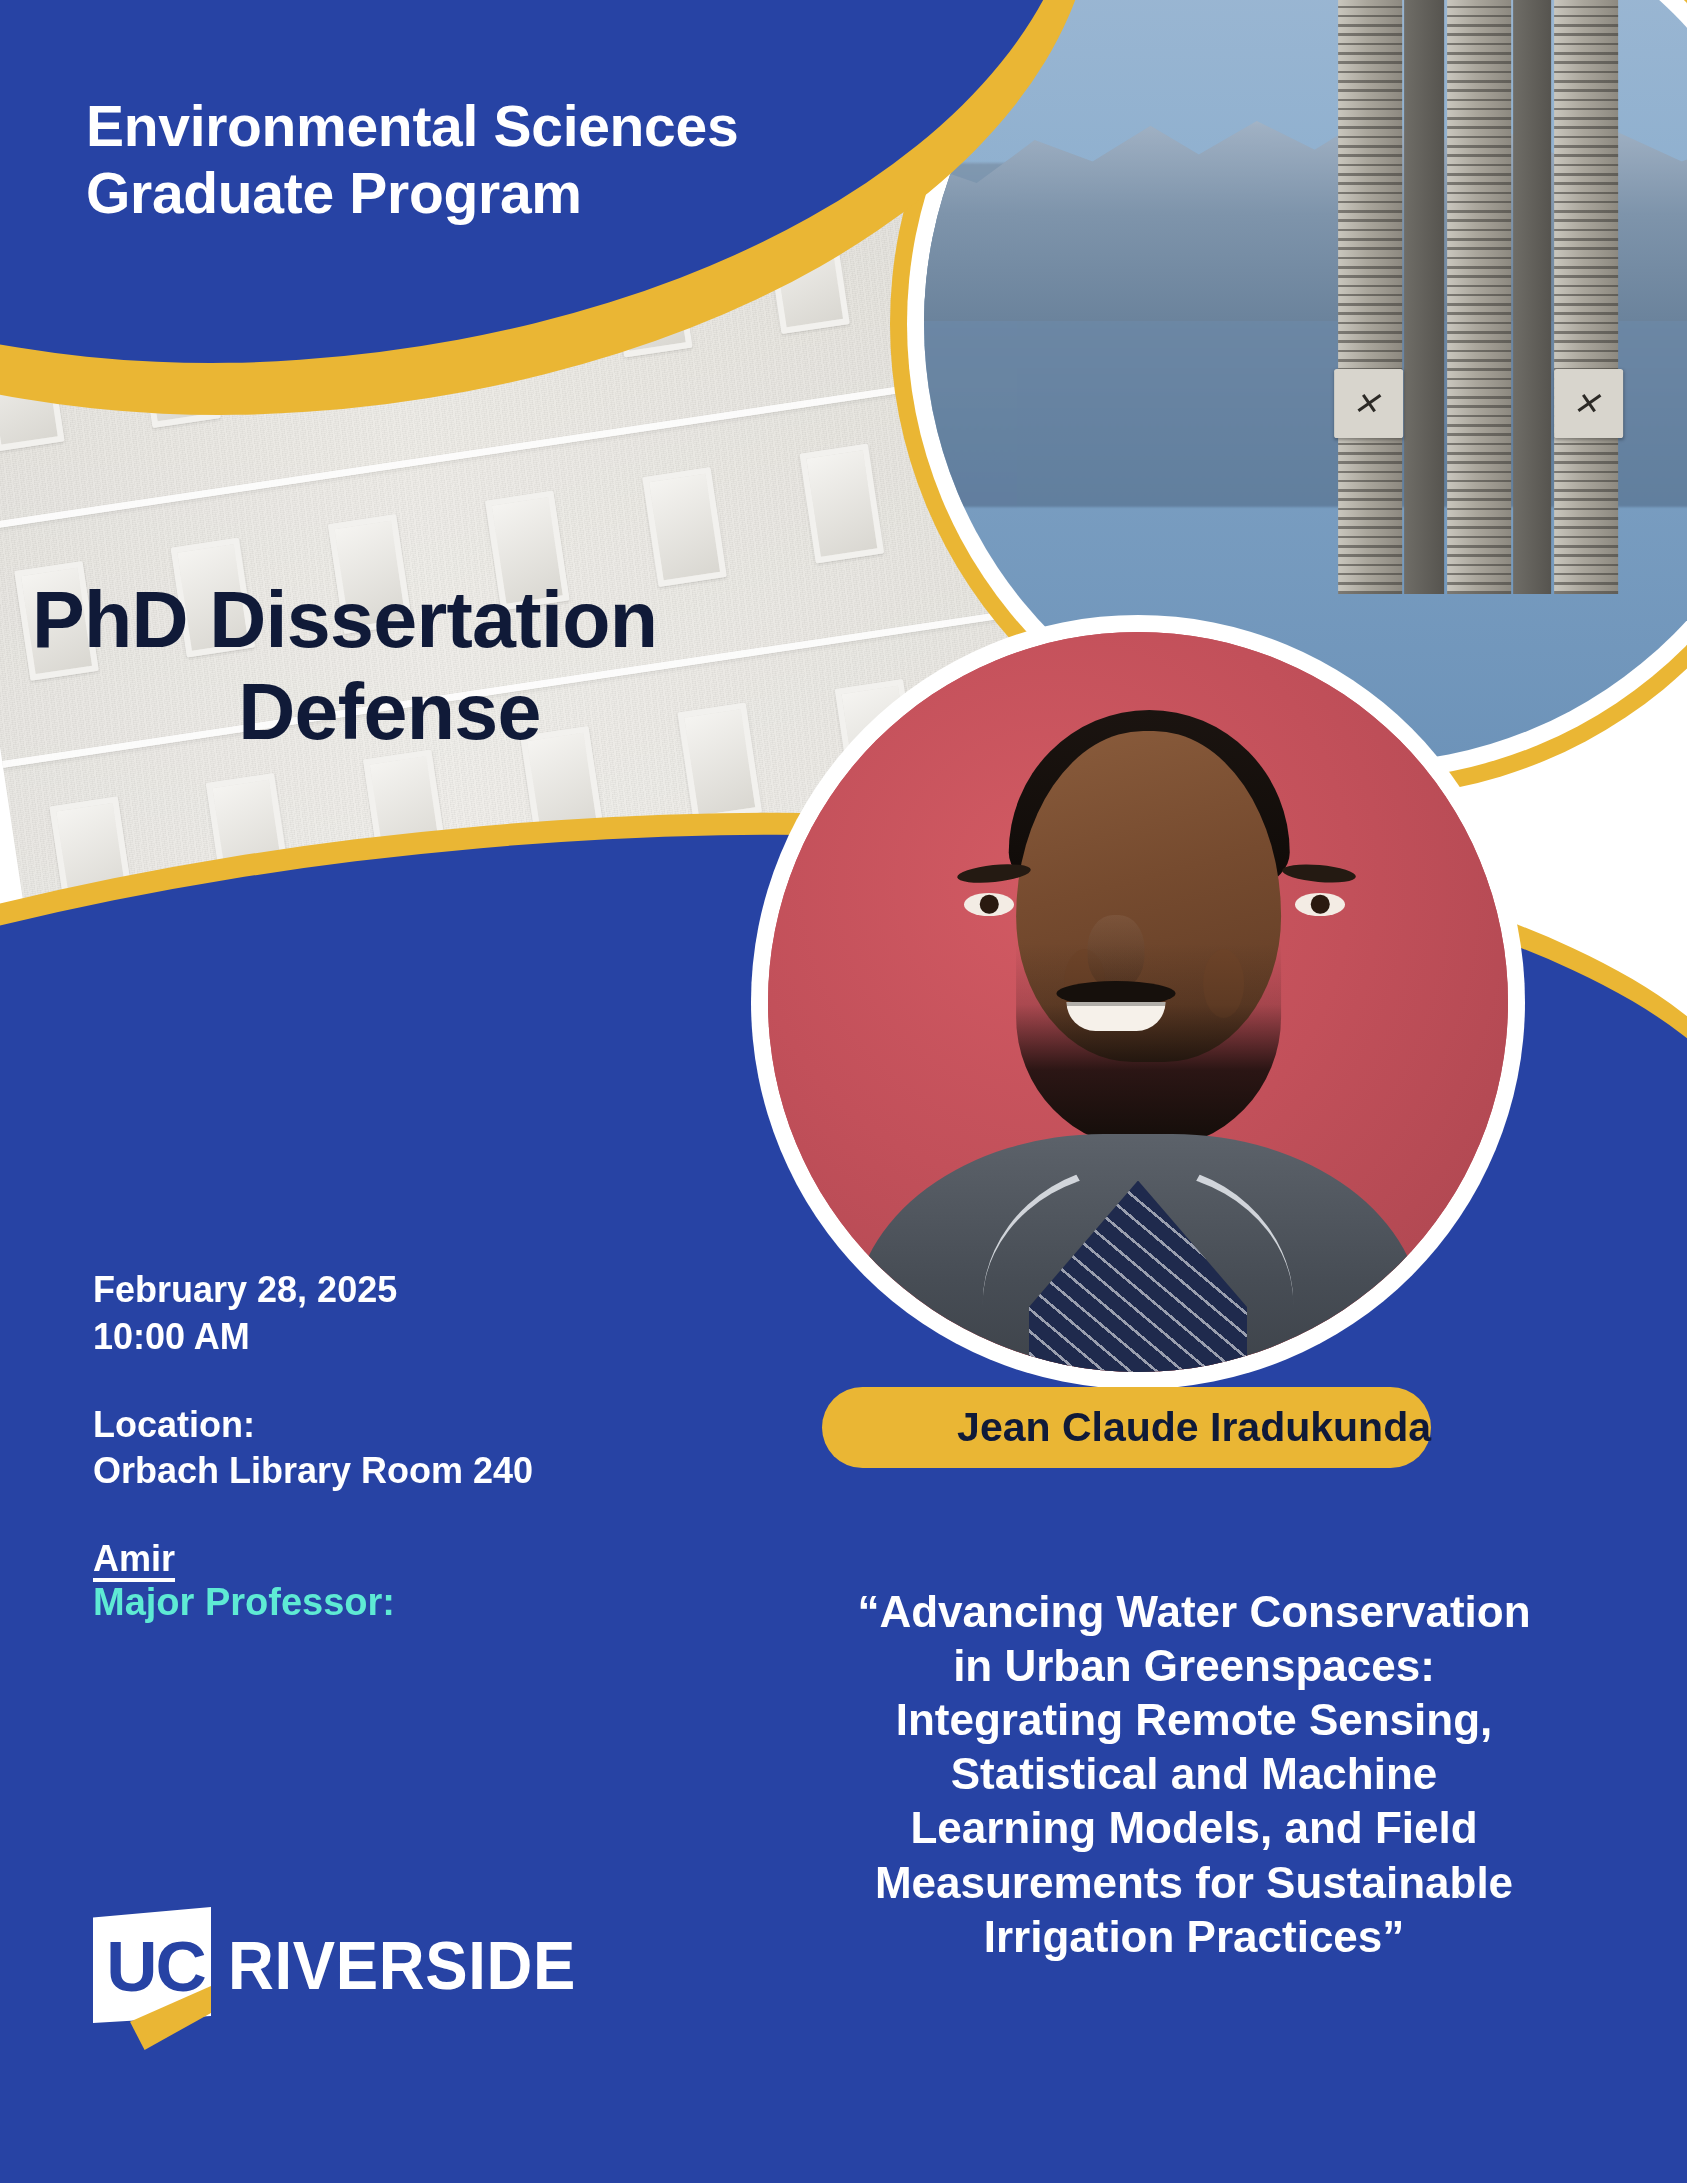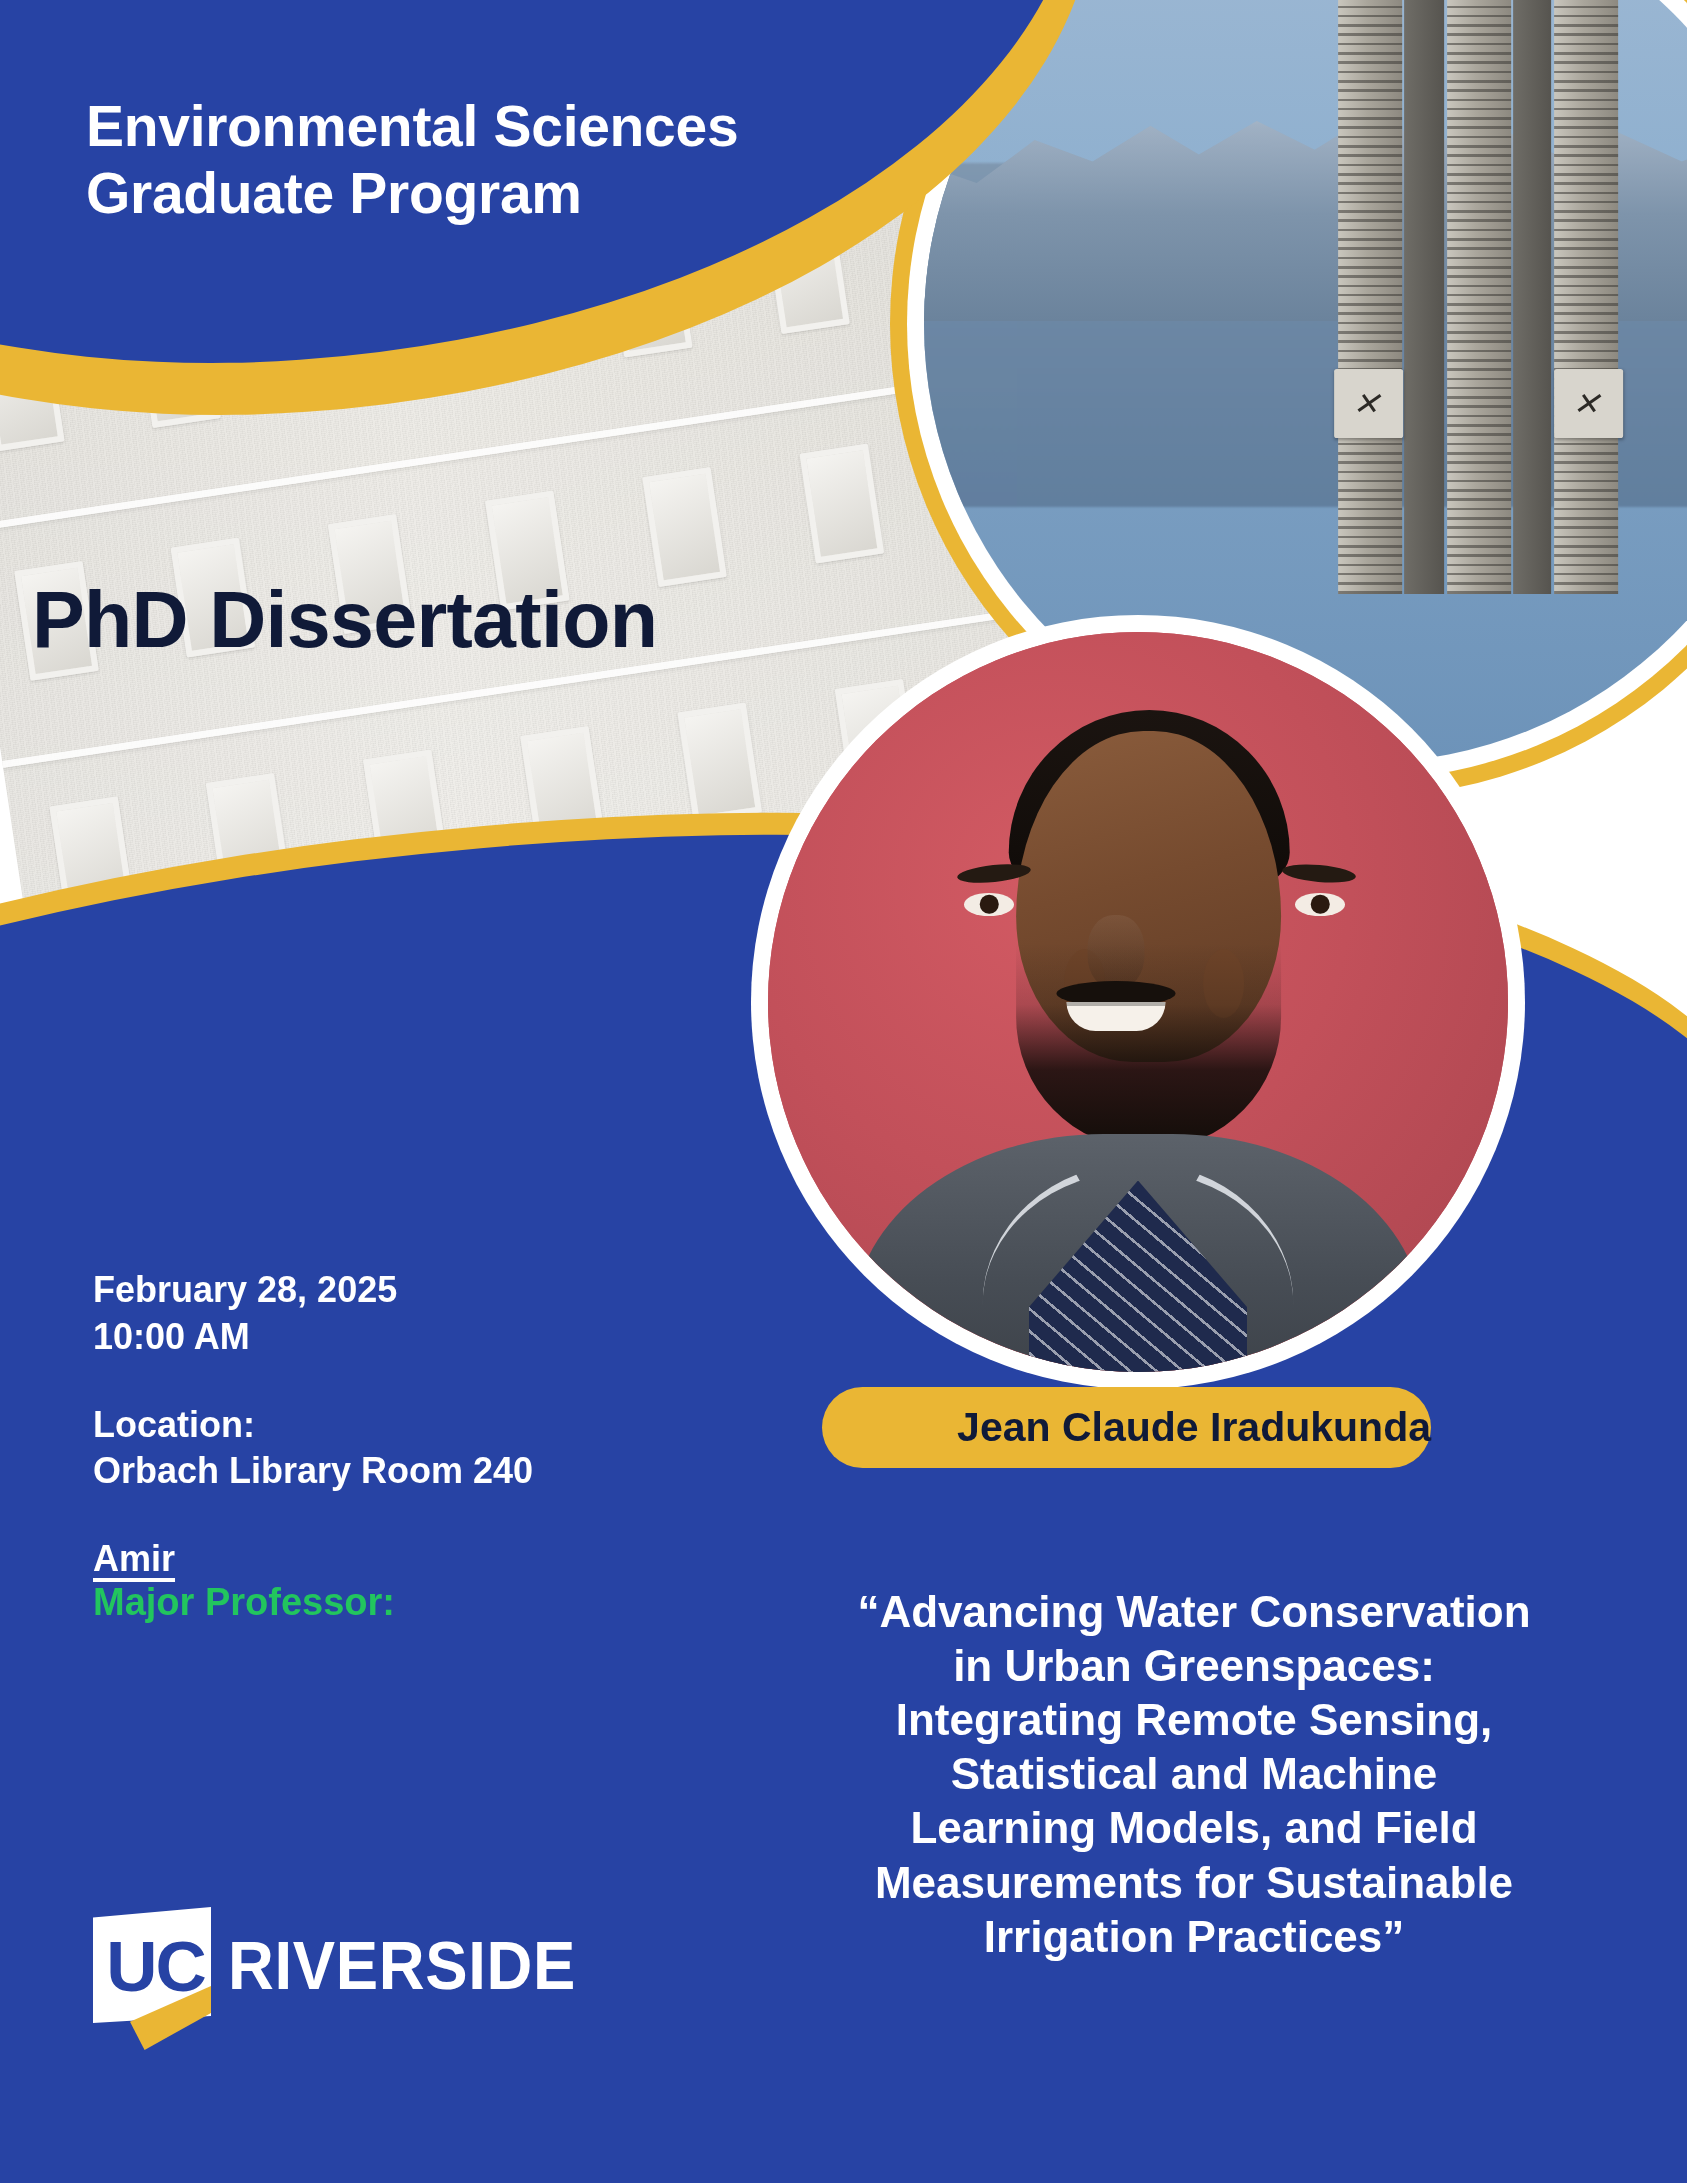--- a/index.html
+++ b/index.html
@@ -208,21 +208,21 @@
     color:#ffffff;font-weight:bold;font-size:36px;line-height:1.30;
   }
   .details .blk{margin-bottom:41px;}
   .details .blk:last-child{margin-bottom:0;}
   .zoom-link{
     display:inline-block;color:#ffffff;text-decoration:underline;
     text-underline-offset:6.6px;text-decoration-thickness:4px;
   }
   .prof{
     position:absolute;left:93px;top:1578px;width:662px;
-    color:#22c55e;font-weight:bold;font-size:38px;line-height:1.28;
+    color:#5eead4;font-weight:bold;font-size:38px;line-height:1.28;
   }
 
   
   .name-badge{
     position:absolute;left:822px;top:1387px;width:609px;height:81px;
     background:#eab634;border-radius:41px;
     display:flex;align-items:center;justify-content:flex-end;
   }
   .name-badge span{
     color:#101a38;font-weight:bold;font-size:41px;letter-spacing:0px;
@@ -341,20 +341,21 @@
     </div>
   </div>
 
   <div class="program-title">
     <div>Environmental Sciences</div>
     <div>Graduate Program</div>
   </div>
 
   <div class="defense-title">
     <span class="l1">PhD Dissertation</span>
+    <span class="l2">Defense</span>
   </div>
 
   <div class="details">
     <div class="blk">
       <div>February 28, 2025</div>
       <div>10:00 AM</div>
     </div>
     <div class="blk">
       <div>Location:</div>
       <div>Orbach Library Room 240</div>

